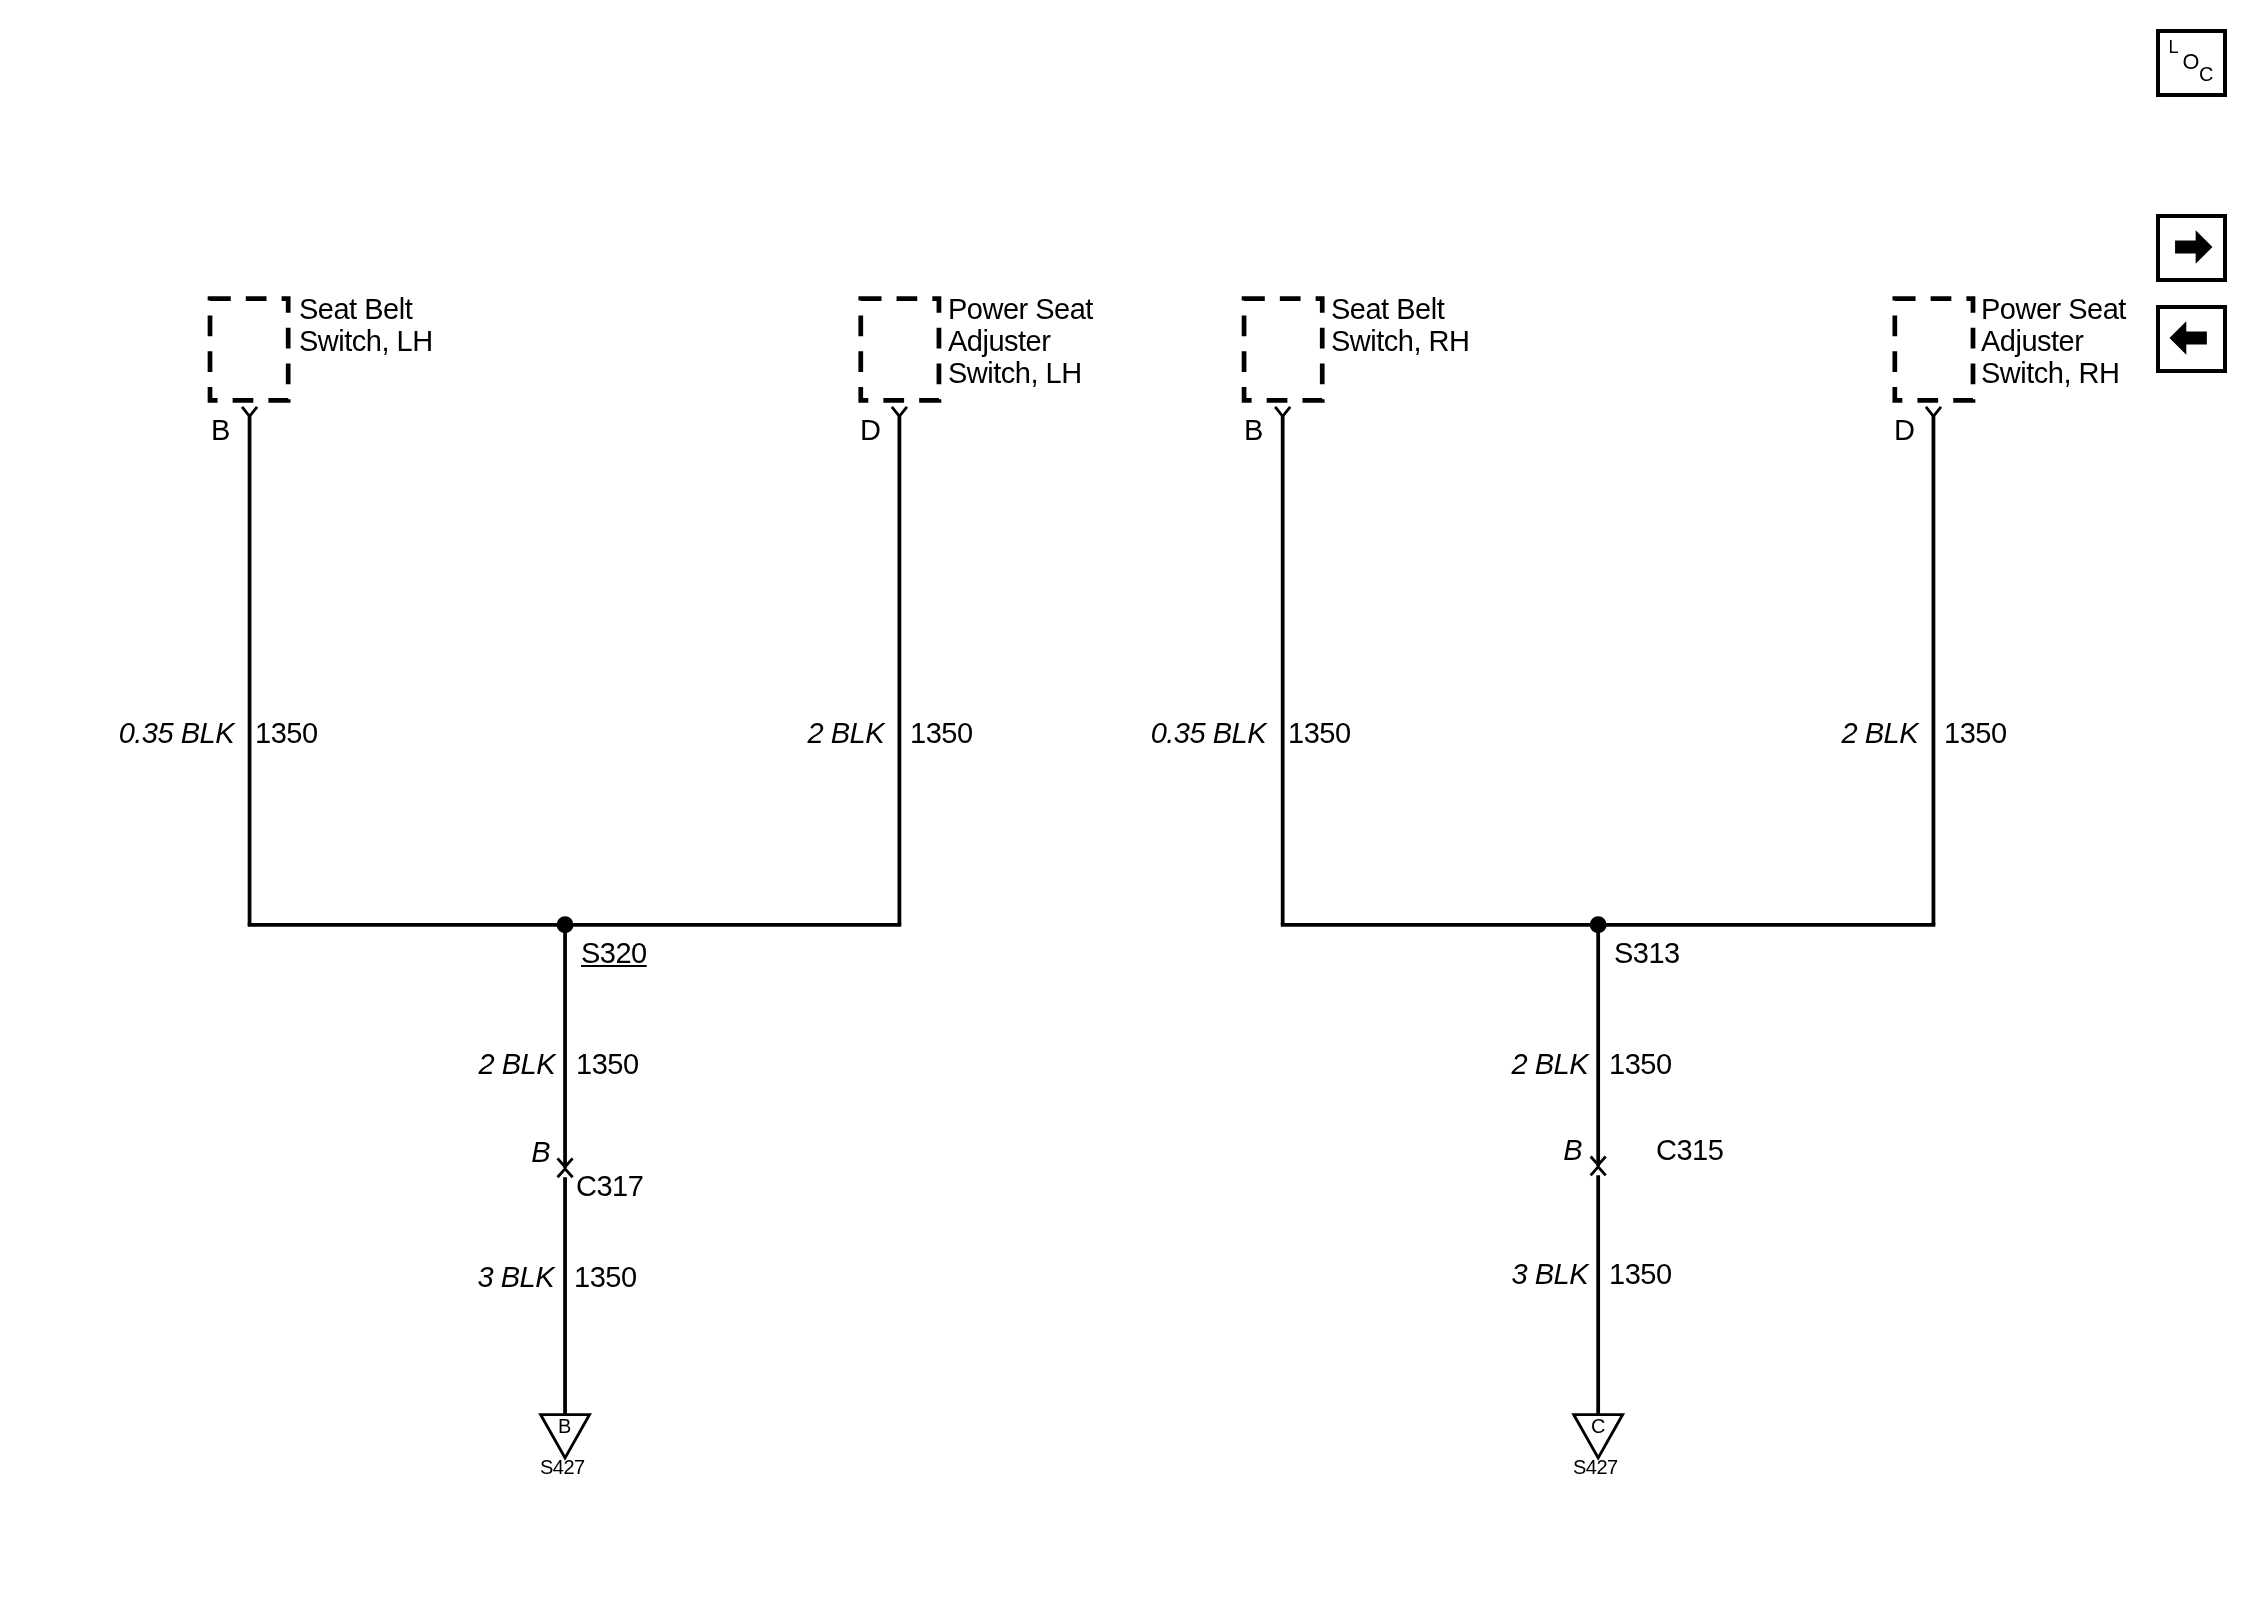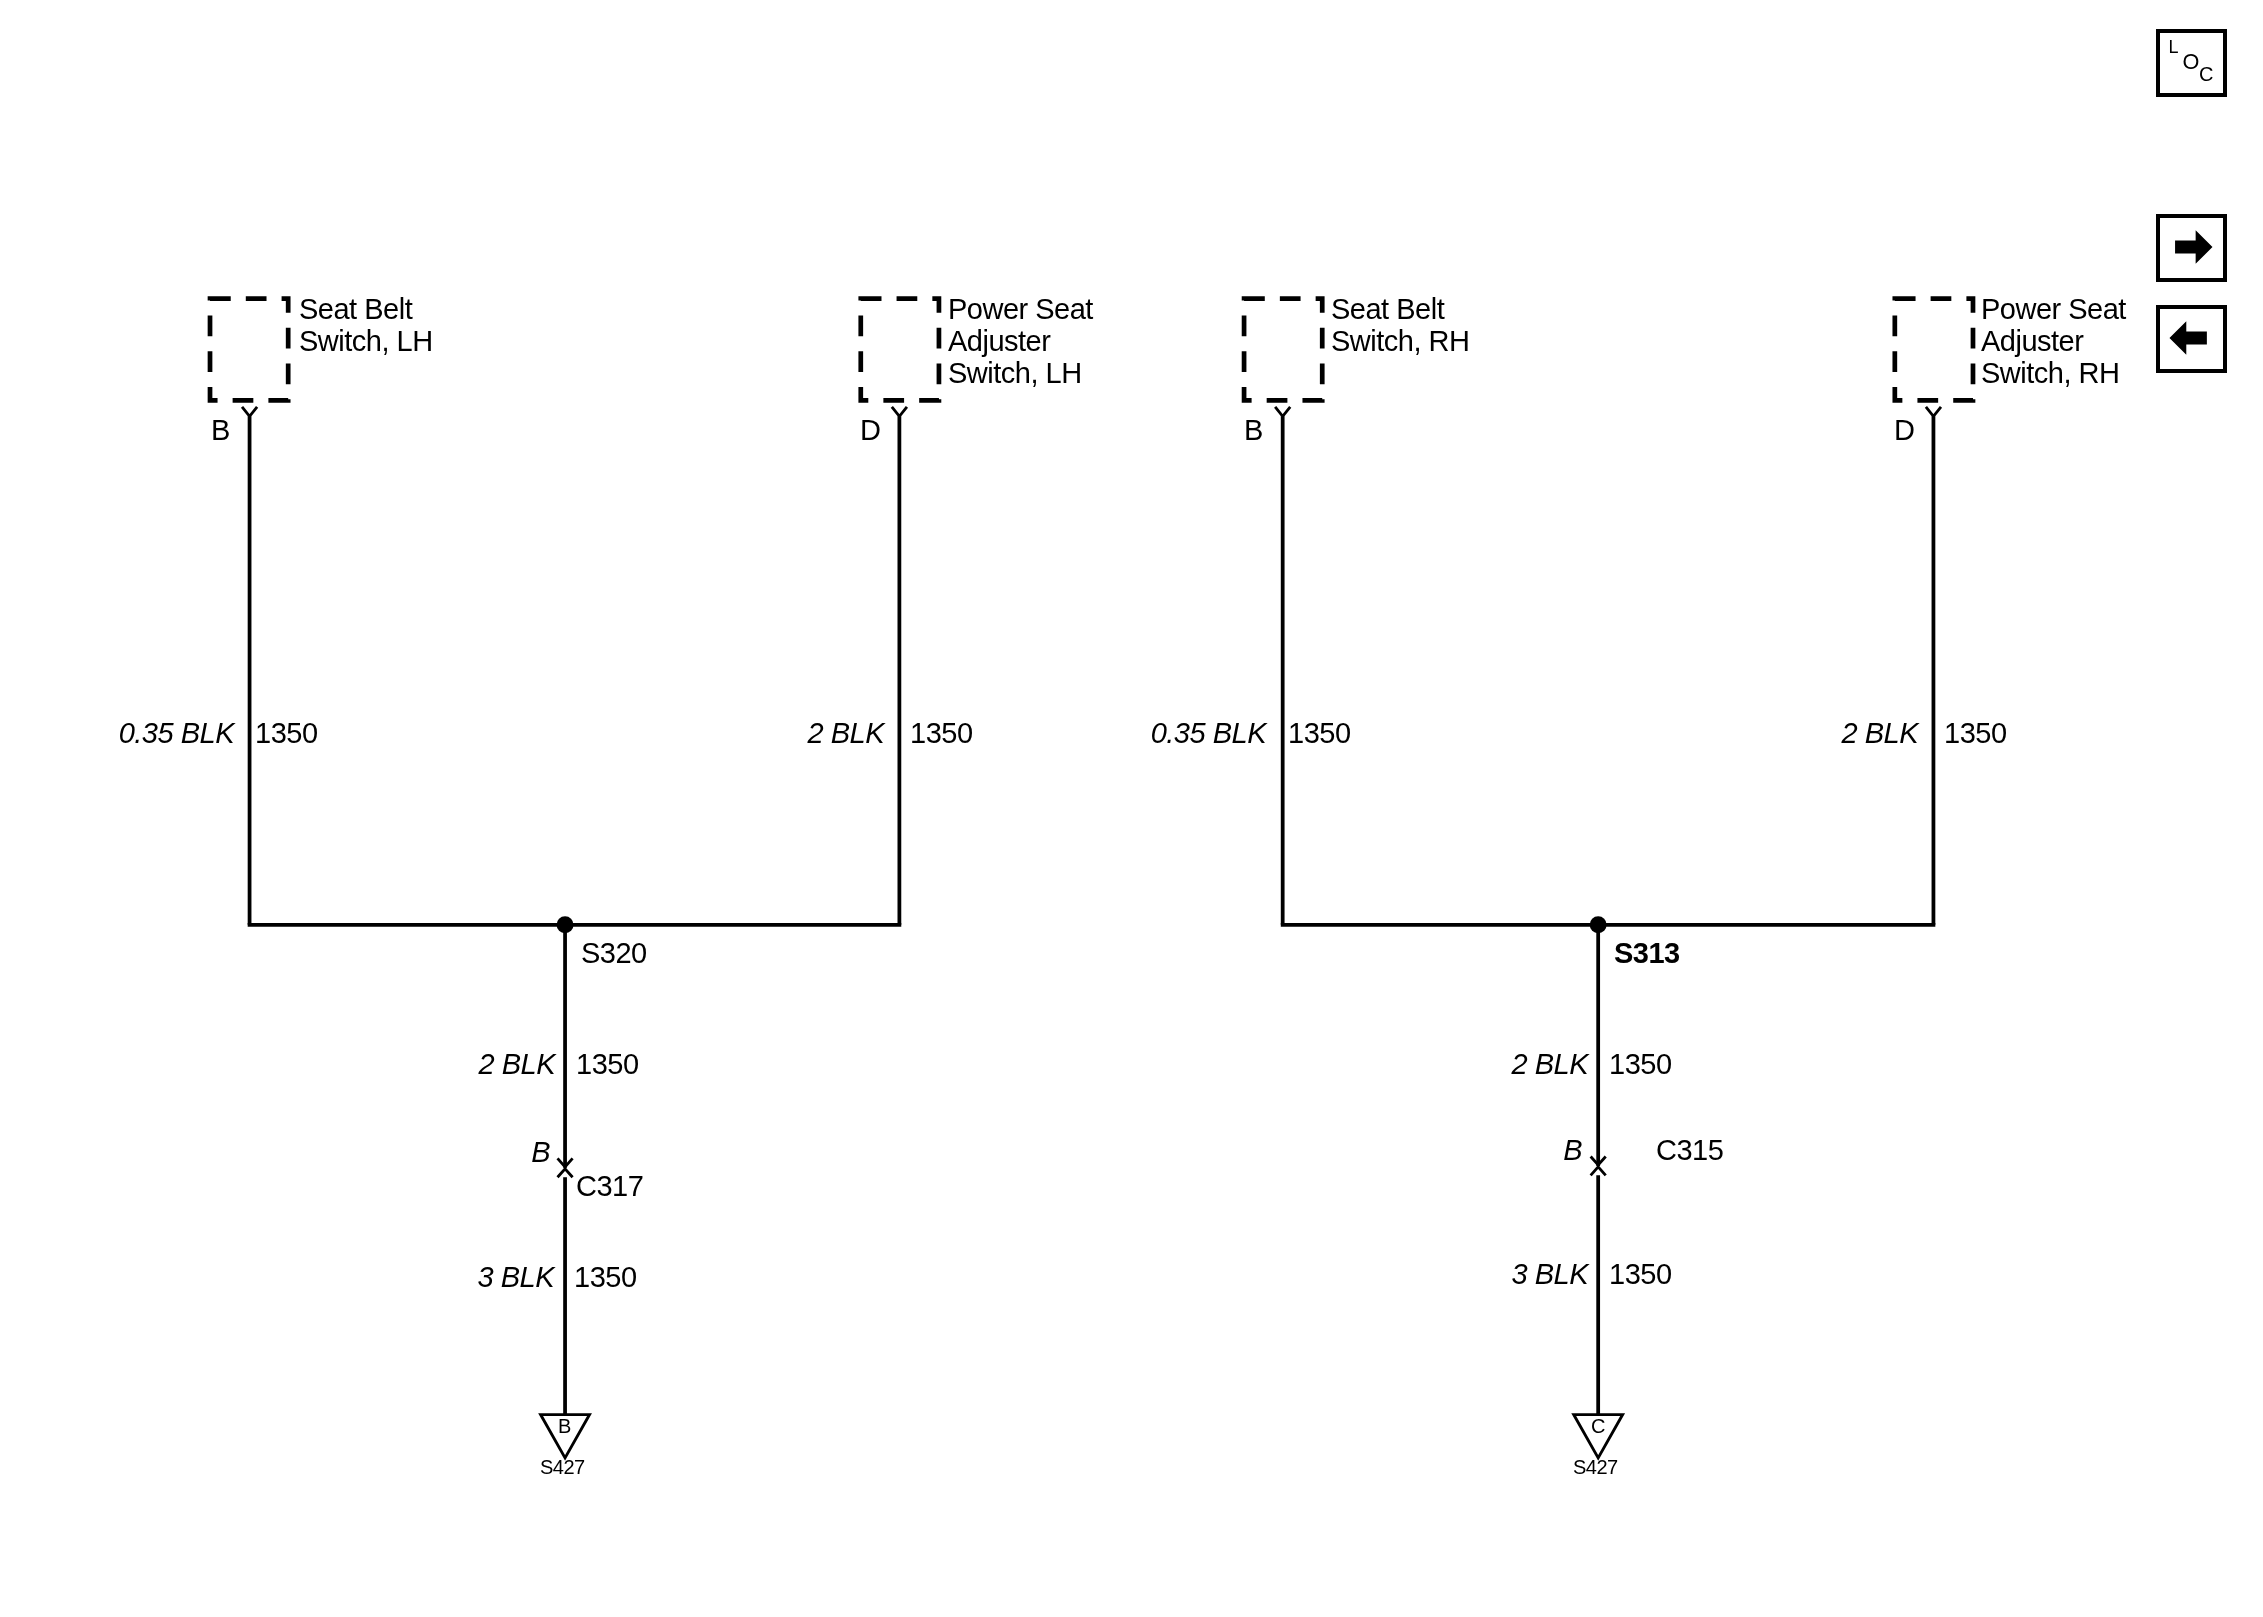--- a/index.html
+++ b/index.html
@@ -105,21 +105,21 @@
 Adjuster
 Switch, LH</div>
 <div class="lbl" style="left:860px; top:415px;">D</div>
 
 <div class="lbl right" style="right:2030px; top:718px;">0.35 BLK</div>
 <div class="lbl" style="left:255px; top:718px;">1350</div>
 
 <div class="lbl right" style="right:1380px; top:718px;">2 BLK</div>
 <div class="lbl" style="left:910px; top:718px;">1350</div>
 
-<div class="lbl" style="left:581px; top:938px;">S320</div>
+<div class="lbl" style="left:581px; top:938px;text-decoration:underline;">S320</div>
 
 <div class="lbl right" style="right:1709px; top:1049px;">2 BLK</div>
 <div class="lbl" style="left:576px; top:1049px;">1350</div>
 
 <div class="lbl right" style="right:1714px; top:1137px;">B</div>
 <div class="lbl" style="left:576px; top:1171px;">C317</div>
 
 <div class="lbl right" style="right:1710px; top:1262px;">3 BLK</div>
 <div class="lbl" style="left:574px; top:1262px;">1350</div>
 
@@ -134,21 +134,21 @@
 Adjuster
 Switch, RH</div>
 <div class="lbl" style="left:1894px; top:415px;">D</div>
 
 <div class="lbl right" style="right:998px; top:718px;">0.35 BLK</div>
 <div class="lbl" style="left:1288px; top:718px;">1350</div>
 
 <div class="lbl right" style="right:346px; top:718px;">2 BLK</div>
 <div class="lbl" style="left:1944px; top:718px;">1350</div>
 
-<div class="lbl" style="left:1614px; top:938px;font-weight:bold;">S313</div>
+<div class="lbl" style="left:1614px; top:938px;">S313</div>
 
 <div class="lbl right" style="right:676px; top:1049px;">2 BLK</div>
 <div class="lbl" style="left:1609px; top:1049px;">1350</div>
 
 <div class="lbl right" style="right:682px; top:1135px;">B</div>
 <div class="lbl" style="left:1609px; top:1135px;margin-left:47px;">C315</div>
 
 <div class="lbl right" style="right:676px; top:1259px;">3 BLK</div>
 <div class="lbl" style="left:1609px; top:1259px;">1350</div>
 

